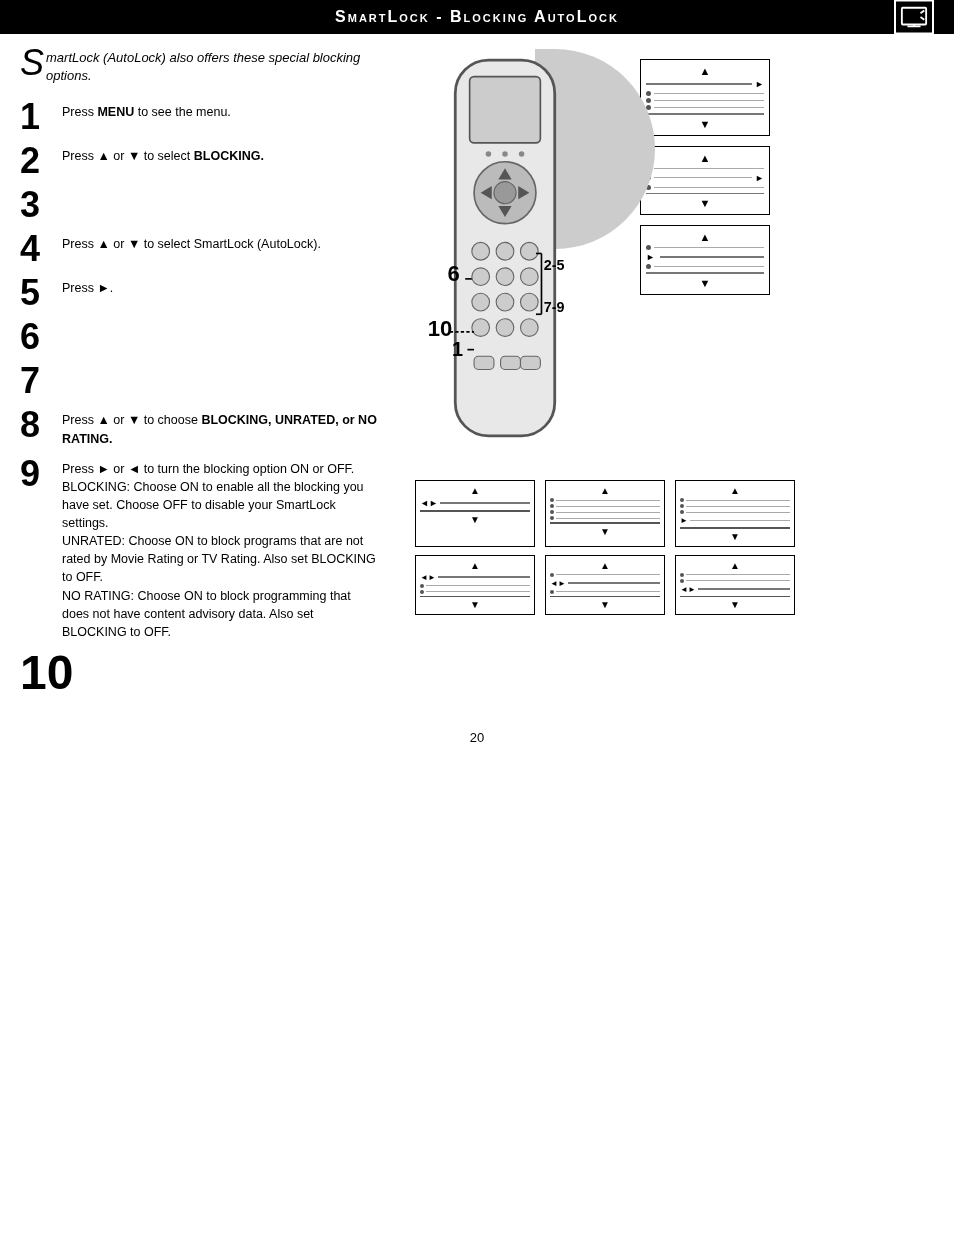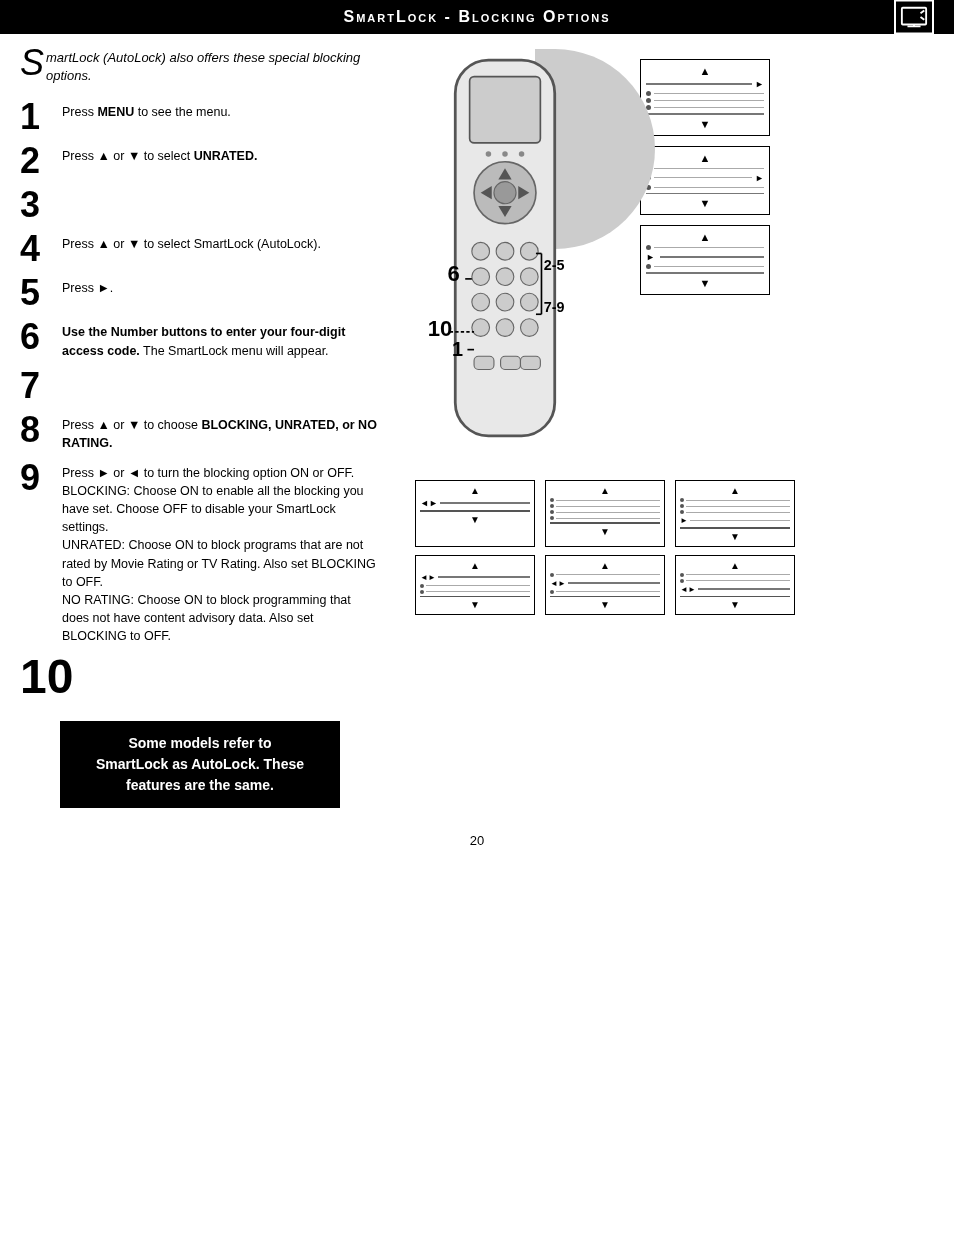--- a/index.html
+++ b/index.html
@@ -145,21 +145,21 @@
       height: 200px;
       background: #ccc;
       border-radius: 0 100px 100px 0;
       z-index: 0;
     }
   </style>
 </head>
 <body>
 
 <div class="page-header">
-  <span style="font-variant: small-caps; font-size:16px; letter-spacing:2px;">SmartLock - Blocking Options</span>
+  <span style="font-variant: small-caps; font-size:16px; letter-spacing:2px;">SmartLock - Blocking AutoLock</span>
   <div class="header-icon">
     <svg viewBox="0 0 30 25" fill="none" stroke="#fff" stroke-width="2">
       <rect x="2" y="2" width="26" height="18" rx="1"></rect>
       <line x1="8" y1="22" x2="22" y2="22"></line>
       <line x1="15" y1="20" x2="15" y2="22"></line>
       <line x1="22" y1="8" x2="26" y2="5"></line>
       <line x1="22" y1="12" x2="26" y2="15"></line>
     </svg>
   </div>
 </div>
@@ -176,21 +176,21 @@
     <div class="step">
       <div class="step-number">1</div>
       <div class="step-text">
         Press <b>MENU</b> to see the menu.
       </div>
     </div>
 
     <div class="step">
       <div class="step-number">2</div>
       <div class="step-text">
-        Press <b>▲</b> or <b>▼</b> to select <b>UNRATED.</b>
+        Press <b>▲</b> or <b>▼</b> to select <b>BLOCKING.</b>
       </div>
     </div>
 
     <div class="step">
       <div class="step-number">3</div>
     </div>
 
     <div class="step">
       <div class="step-number">4</div>
       <div class="step-text">
@@ -200,23 +200,20 @@
 
     <div class="step">
       <div class="step-number">5</div>
       <div class="step-text">
         Press <b>►</b>.
       </div>
     </div>
 
     <div class="step">
       <div class="step-number">6</div>
-      <div class="step-text">
-        <b>Use the Number buttons to enter your four-digit access code.</b> The SmartLock menu will appear.
-      </div>
     </div>
 
     <div class="step">
       <div class="step-number">7</div>
     </div>
 
     <div class="step">
       <div class="step-number">8</div>
       <div class="step-text">
         Press <b>▲</b> or <b>▼</b> to choose <b>BLOCKING, UNRATED, or NO RATING.</b>
@@ -230,25 +227,20 @@
         BLOCKING: Choose ON to enable all the blocking you have set. Choose OFF to disable your SmartLock settings.<br>
         UNRATED: Choose ON to block programs that are not rated by Movie Rating or TV Rating. Also set BLOCKING to OFF.<br>
         NO RATING: Choose ON to block programming that does not have content advisory data. Also set BLOCKING to OFF.
       </div>
     </div>
 
     <div class="step">
       <div class="step-number large">10</div>
     </div>
 
-    <div class="bottom-note">
-      <span>
-        Some models refer to<br>SmartLock as AutoLock.  These<br>features are the same.
-      </span>
-    </div>
   </div>
 
   <div class="right-full">
 
     <div class="remote-and-screens">
 
       <div style="position:relative; width:230px; flex-shrink:0;">
         
         <div class="gray-arc"></div>
 

